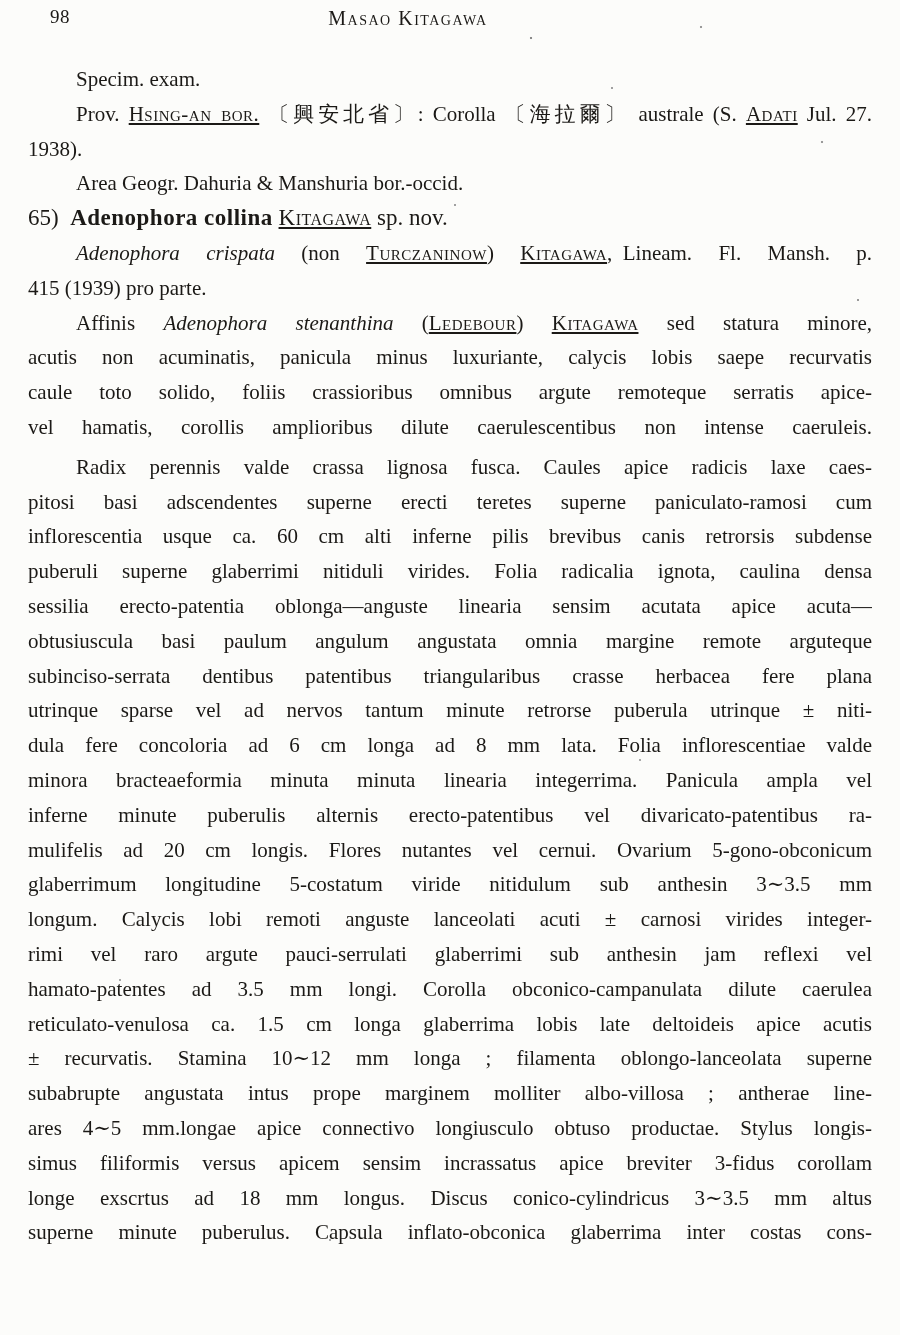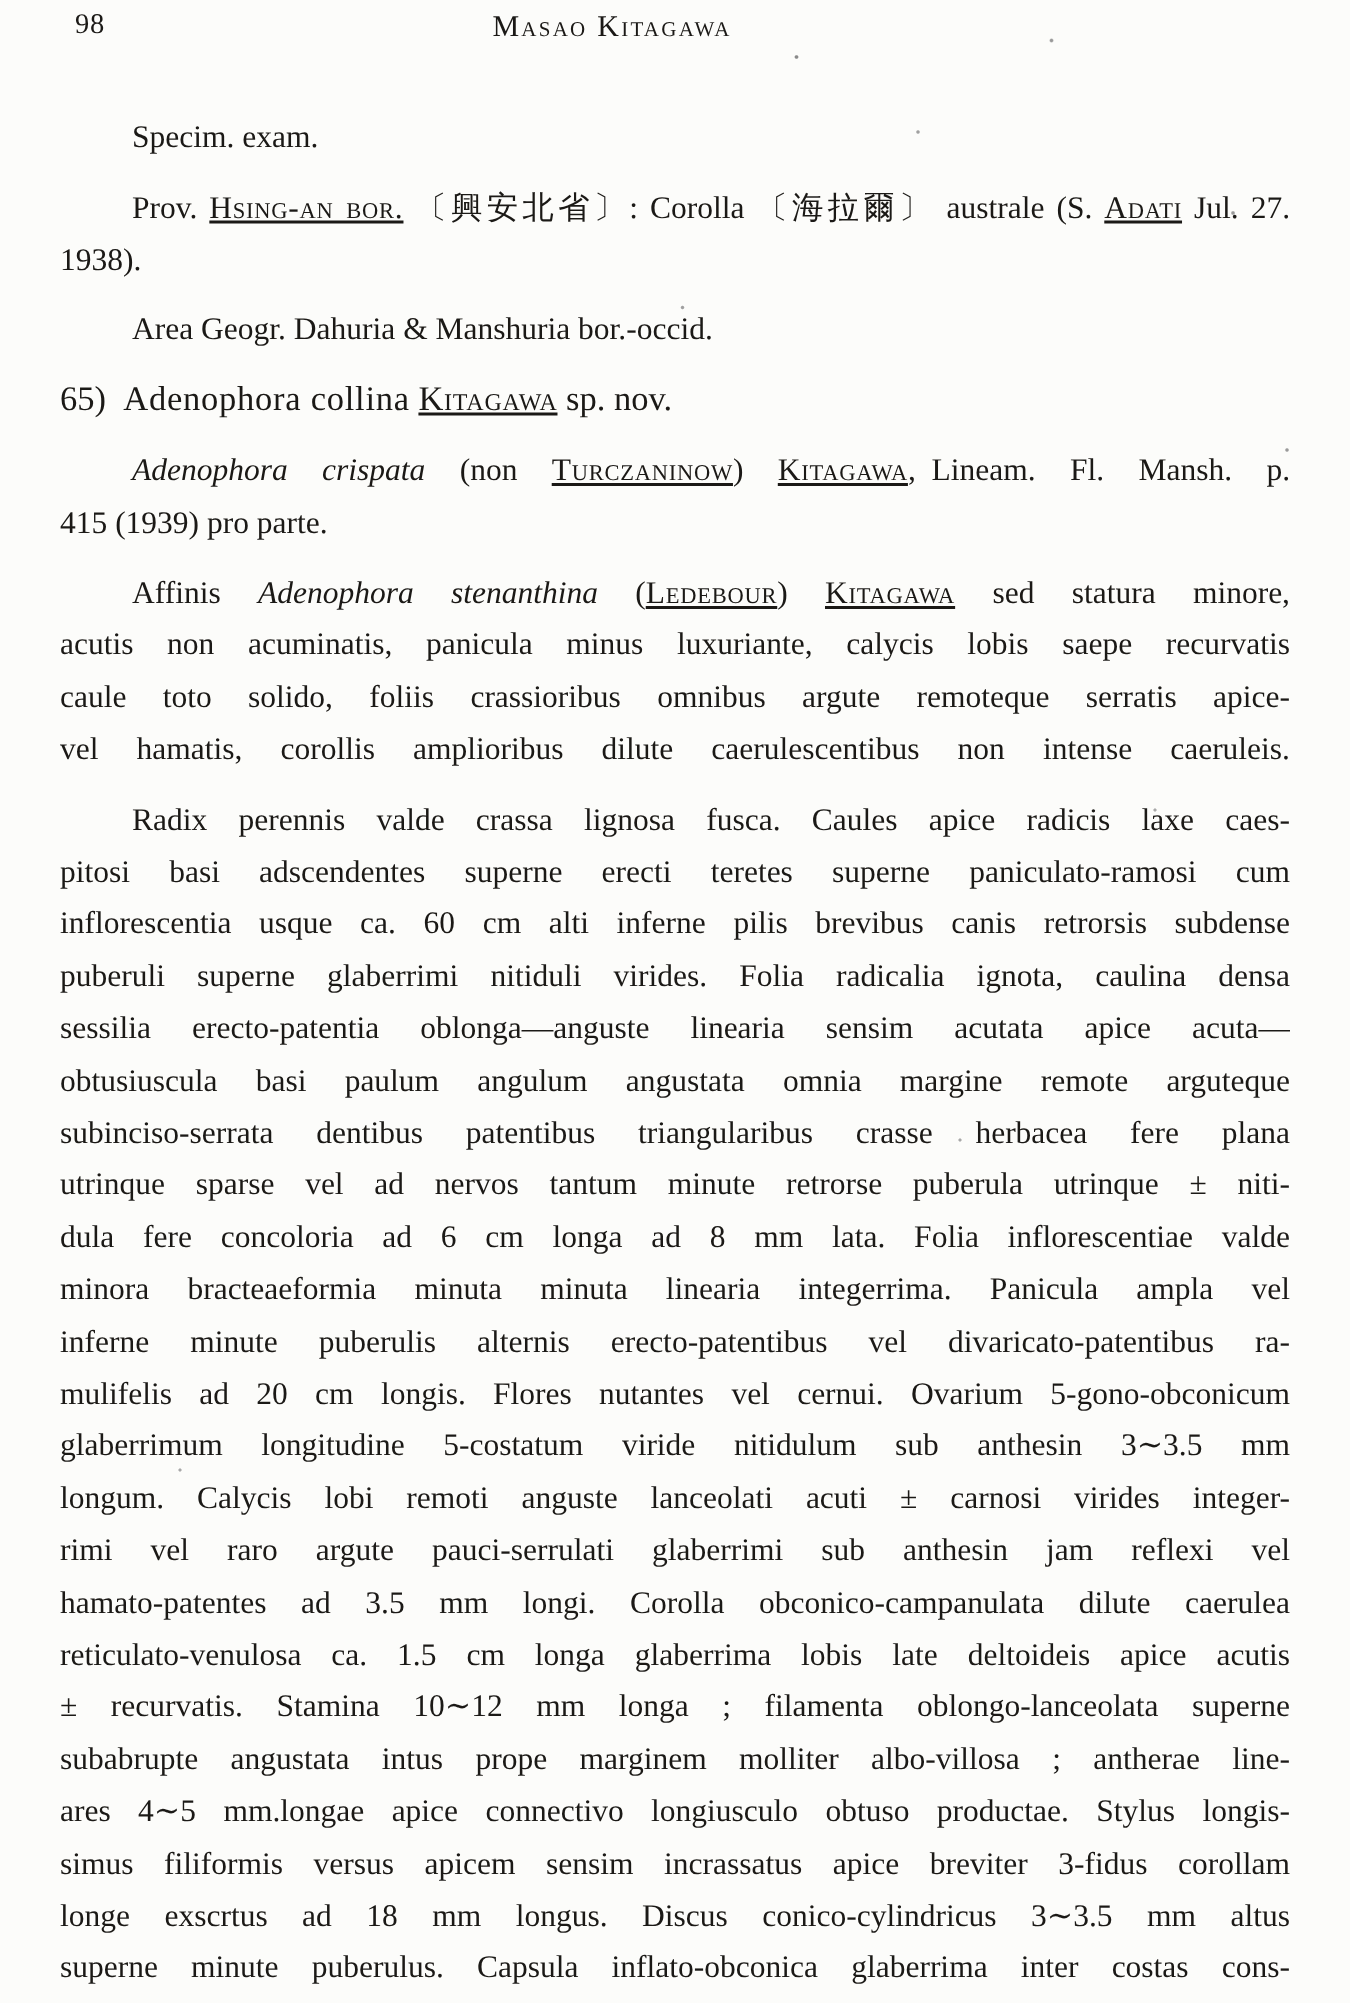--- a/index.html
+++ b/index.html
@@ -53,36 +53,36 @@
     font-variant: small-caps;
     letter-spacing: 1.5px;
   }
   .content {
     position: absolute;
     left: 28px;
     top: 62px;
     width: 844px;
     font-size: 21px;
   }
-  .paragraph { margin: 12px; }
+  .paragraph { margin: 0; }
   .paragraph[data-name="description"] { margin-top: 5px; }
   .line {
     height: 34.8px;
     line-height: 34.8px;
     overflow: hidden;
   }
   .line.just {
     text-align: justify;
     text-align-last: justify;
   }
   .line.ind { text-indent: 48px; }
   .s-n { font-style: normal; }
   .s-i { font-style: italic; }
   .s-sc { font-variant: small-caps; letter-spacing: 0.5px; text-decoration: underline; }
-  .s-b { font-weight: normal; letter-spacing: 0.5px; }
+  .s-b { font-weight: bold; letter-spacing: 0.5px; }
   .paragraph[data-name="species-heading"] .line { font-size: 23px; }
 </style>
 </head>
 <body>
 
 <div class="page" data-name="document-page">
   <div class="header" data-name="page-header">
     <span class="page-number" data-name="page-number">98</span>
     <span class="running-title" data-name="running-title">Masao Kitagawa</span>
   </div>

